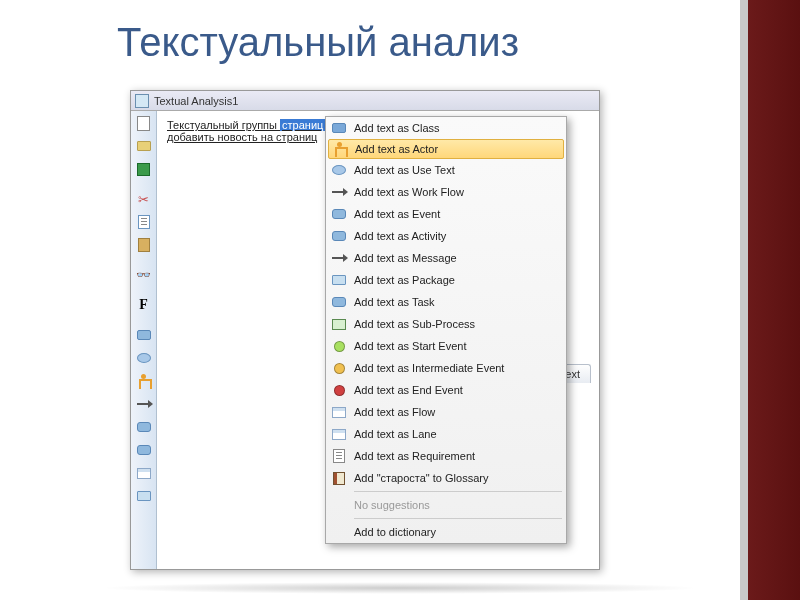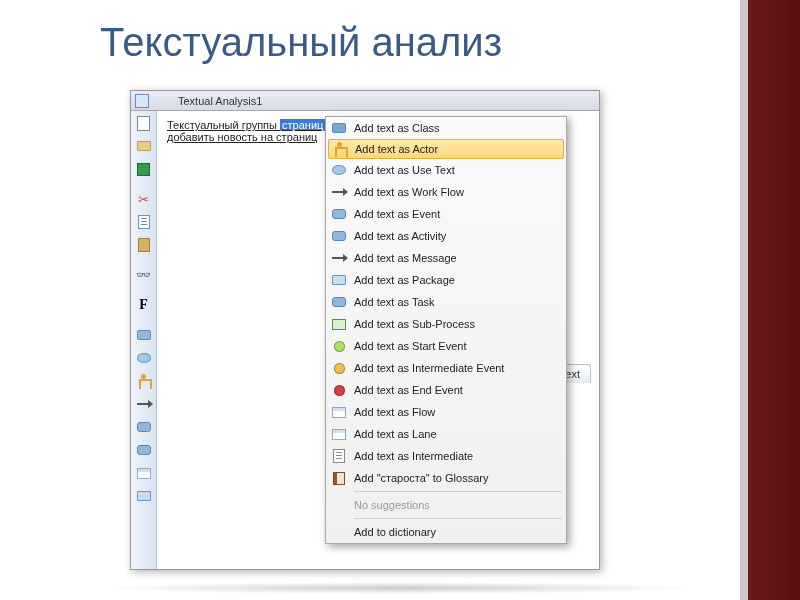--- a/index.html
+++ b/index.html
@@ -9,20 +9,21 @@
       width: 800px;
       height: 600px;
       overflow: hidden;
       position: relative;
     }
     .slide {
       width: 800px;
       height: 600px;
       background: #fff;
       position: relative;
+      padding-left: 17px;
     }
     .right-border {
       position: absolute;
       right: 0;
       top: 0;
       width: 60px;
       height: 600px;
       background: linear-gradient(to right, #c8c8c8 0%, #c8c8c8 8px, #6b1a1a 8px, #5a1010 100%);
     }
     .slide-title {
@@ -44,21 +45,20 @@
     }
     .window-titlebar {
       height: 20px;
       background: linear-gradient(to bottom, #eaeaf5, #d8dbe8);
       display: flex;
       align-items: center;
       font-size: 11px;
       color: #333;
       padding-left: 4px;
       border-bottom: 1px solid #aaa;
-      gap: 24px;
     }
     .window-titlebar .doc-icon {
       width: 14px; height: 14px;
       background: #d4e8f5;
       border: 1px solid #6a8fb0;
       margin-right: 5px;
     }
     .panel-content {
       display: flex;
       height: calc(100% - 20px);
@@ -341,21 +341,21 @@
       <div class="menu-item">
         <div class="menu-icon">
           <div class="ico-swim"></div>
         </div>
         <span>Add text as Lane</span>
       </div>
       <div class="menu-item">
         <div class="menu-icon">
           <div class="ico-doc"></div>
         </div>
-        <span>Add text as Intermediate</span>
+        <span>Add text as Requirement</span>
       </div>
       <div class="menu-item">
         <div class="menu-icon">
           <div class="ico-book"></div>
         </div>
         <span>Add "староста" to Glossary</span>
       </div>
       <div class="menu-sep"></div>
       <div class="menu-item disabled">
         <div class="menu-icon"></div>

